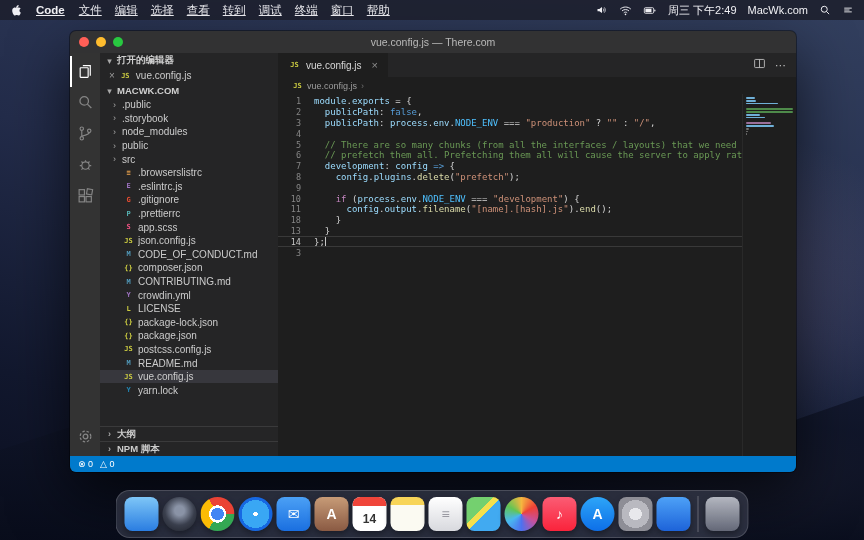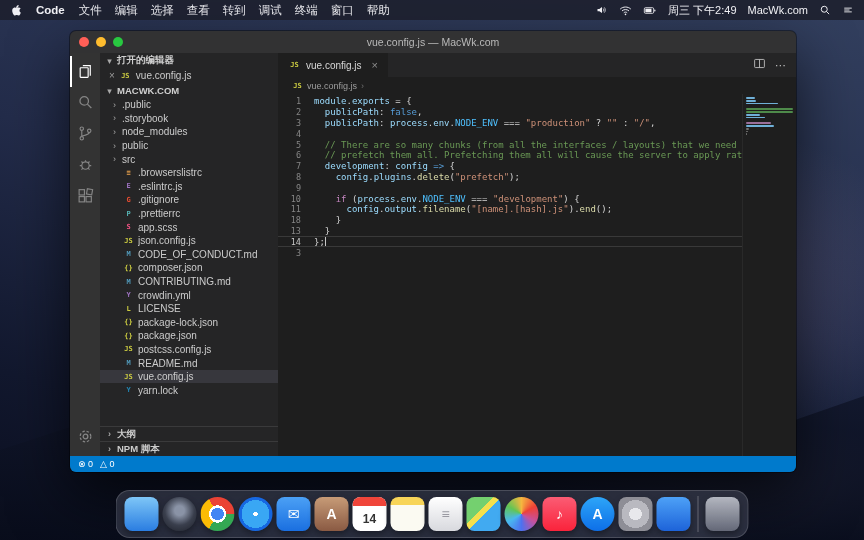--- a/index.html
+++ b/index.html
@@ -16,21 +16,21 @@
       radial-gradient(ellipse 360px 220px at 80% 52%, rgba(150,130,165,0.30), rgba(0,0,0,0) 70%),
       linear-gradient(195deg, #33405f 0%, #232c4a 45%, #12182e 78%, #0b0f20 100%);
   }
   .mountain { position:absolute; left:0; right:0; bottom:0; height:200px; opacity:.85;
     background:linear-gradient(180deg,#141a30,#080c1a);
     clip-path:polygon(0 100%,0 55%,12% 38%,26% 62%,40% 30%,55% 58%,68% 36%,82% 55%,100% 28%,100% 100%); }
   
   .menubar { position:absolute; top:0; left:0; right:0; height:20px; z-index:6;
     background:rgba(28,30,43,0.85); color:#f0f0f4; font-size:11.5px;
     display:flex; align-items:center; padding:0 10px; }
-  .menu-left { display:flex; align-items:center; gap:14px; }
+  .menu-left { display:flex; align-items:center; gap:14px;text-decoration:underline; }
   .apple { display:flex; align-items:center; }
   .app-name { font-weight:bold; }
   .menu-item { opacity:.95; }
   .menu-right { margin-left:auto; display:flex; align-items:center; gap:11px; font-size:11px; }
   .mb-icon { display:flex; align-items:center; color:#f0f0f4; }
   
   .window { position:absolute; left:70px; top:31px; width:726px; height:441px; z-index:3;
     border-radius:6px; overflow:hidden; display:flex; flex-direction:column; background:#1e1e1e;
     box-shadow:0 25px 60px rgba(0,0,0,0.65), 0 0 0 1px rgba(0,0,0,0.4); }
   .titlebar { flex:0 0 22px; background:#323233; position:relative;
@@ -164,21 +164,21 @@
 </div>
 
 <div class="window">
 
   <div class="titlebar">
     <div class="lights">
       <span class="light r"></span>
       <span class="light y"></span>
       <span class="light g"></span>
     </div>
-    <span class="win-title">vue.config.js — MacWk.com</span>
+    <span class="win-title">vue.config.js — There.com</span>
   </div>
 
   <div class="main">
 
     <div class="activitybar">
       <div class="ab-icon active">
         <svg viewBox="0 0 16 16" width="17" height="17" fill="none" stroke="currentColor" stroke-width="1.1">
             <path d="M5.5 2.5h7v9.5"></path>
             <rect x="3" y="4.5" width="7.5" height="9" rx="0.5"></rect>
           </svg>

